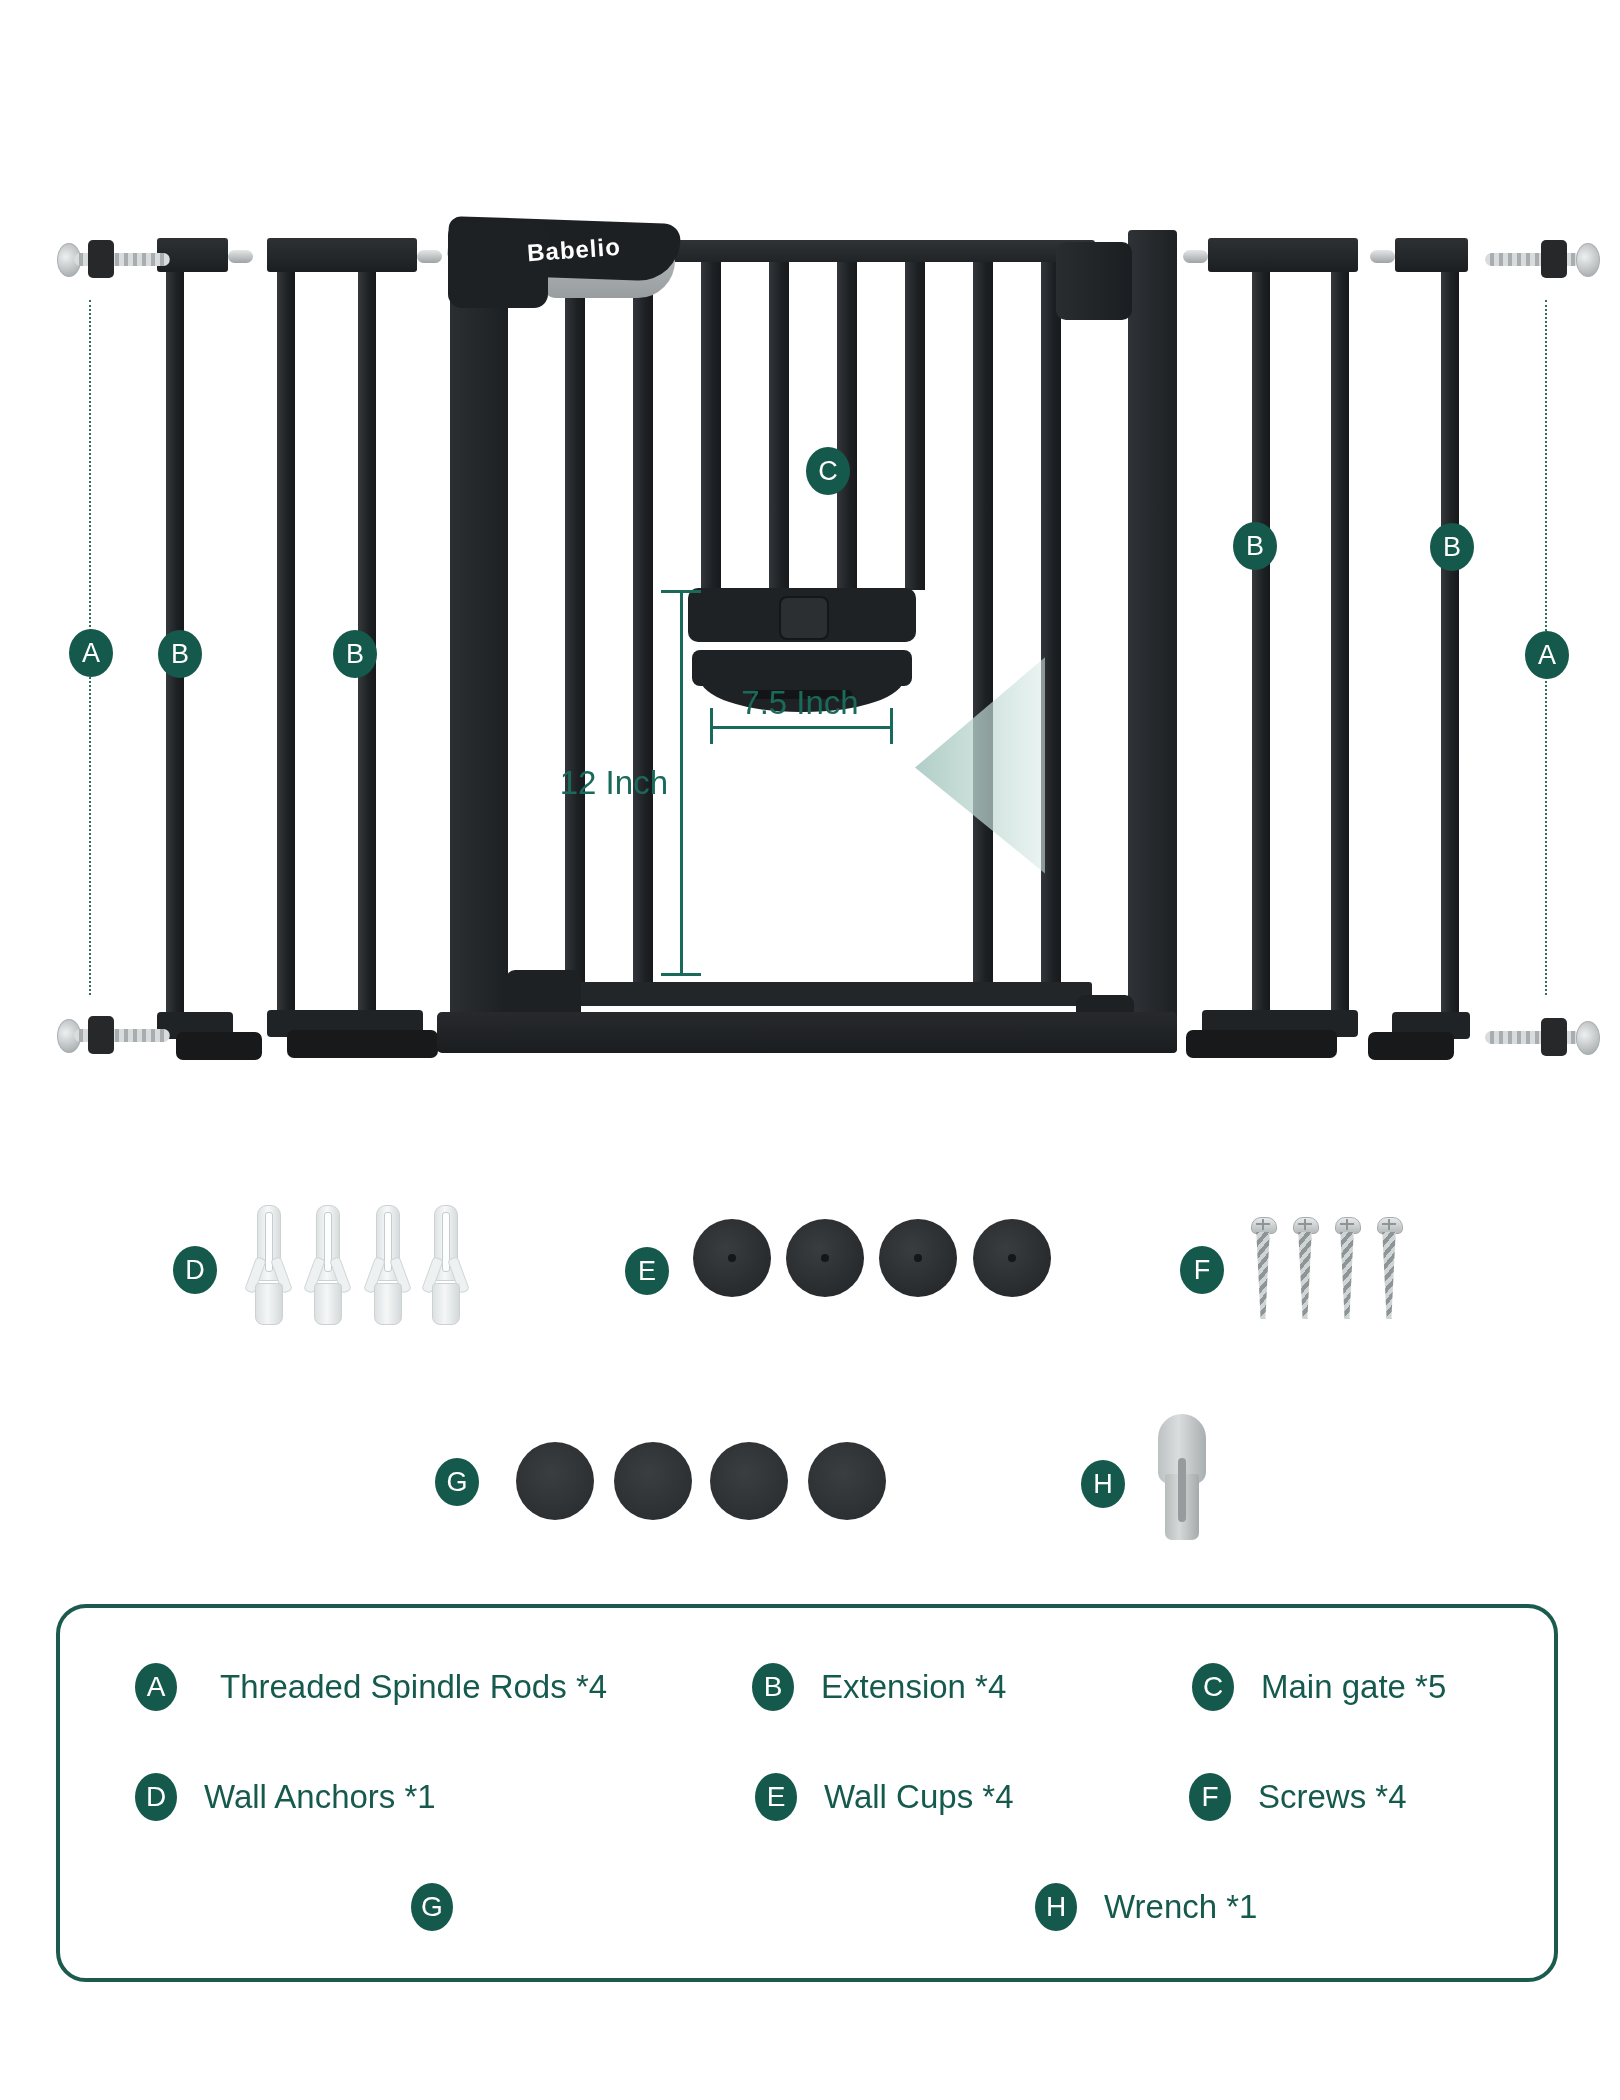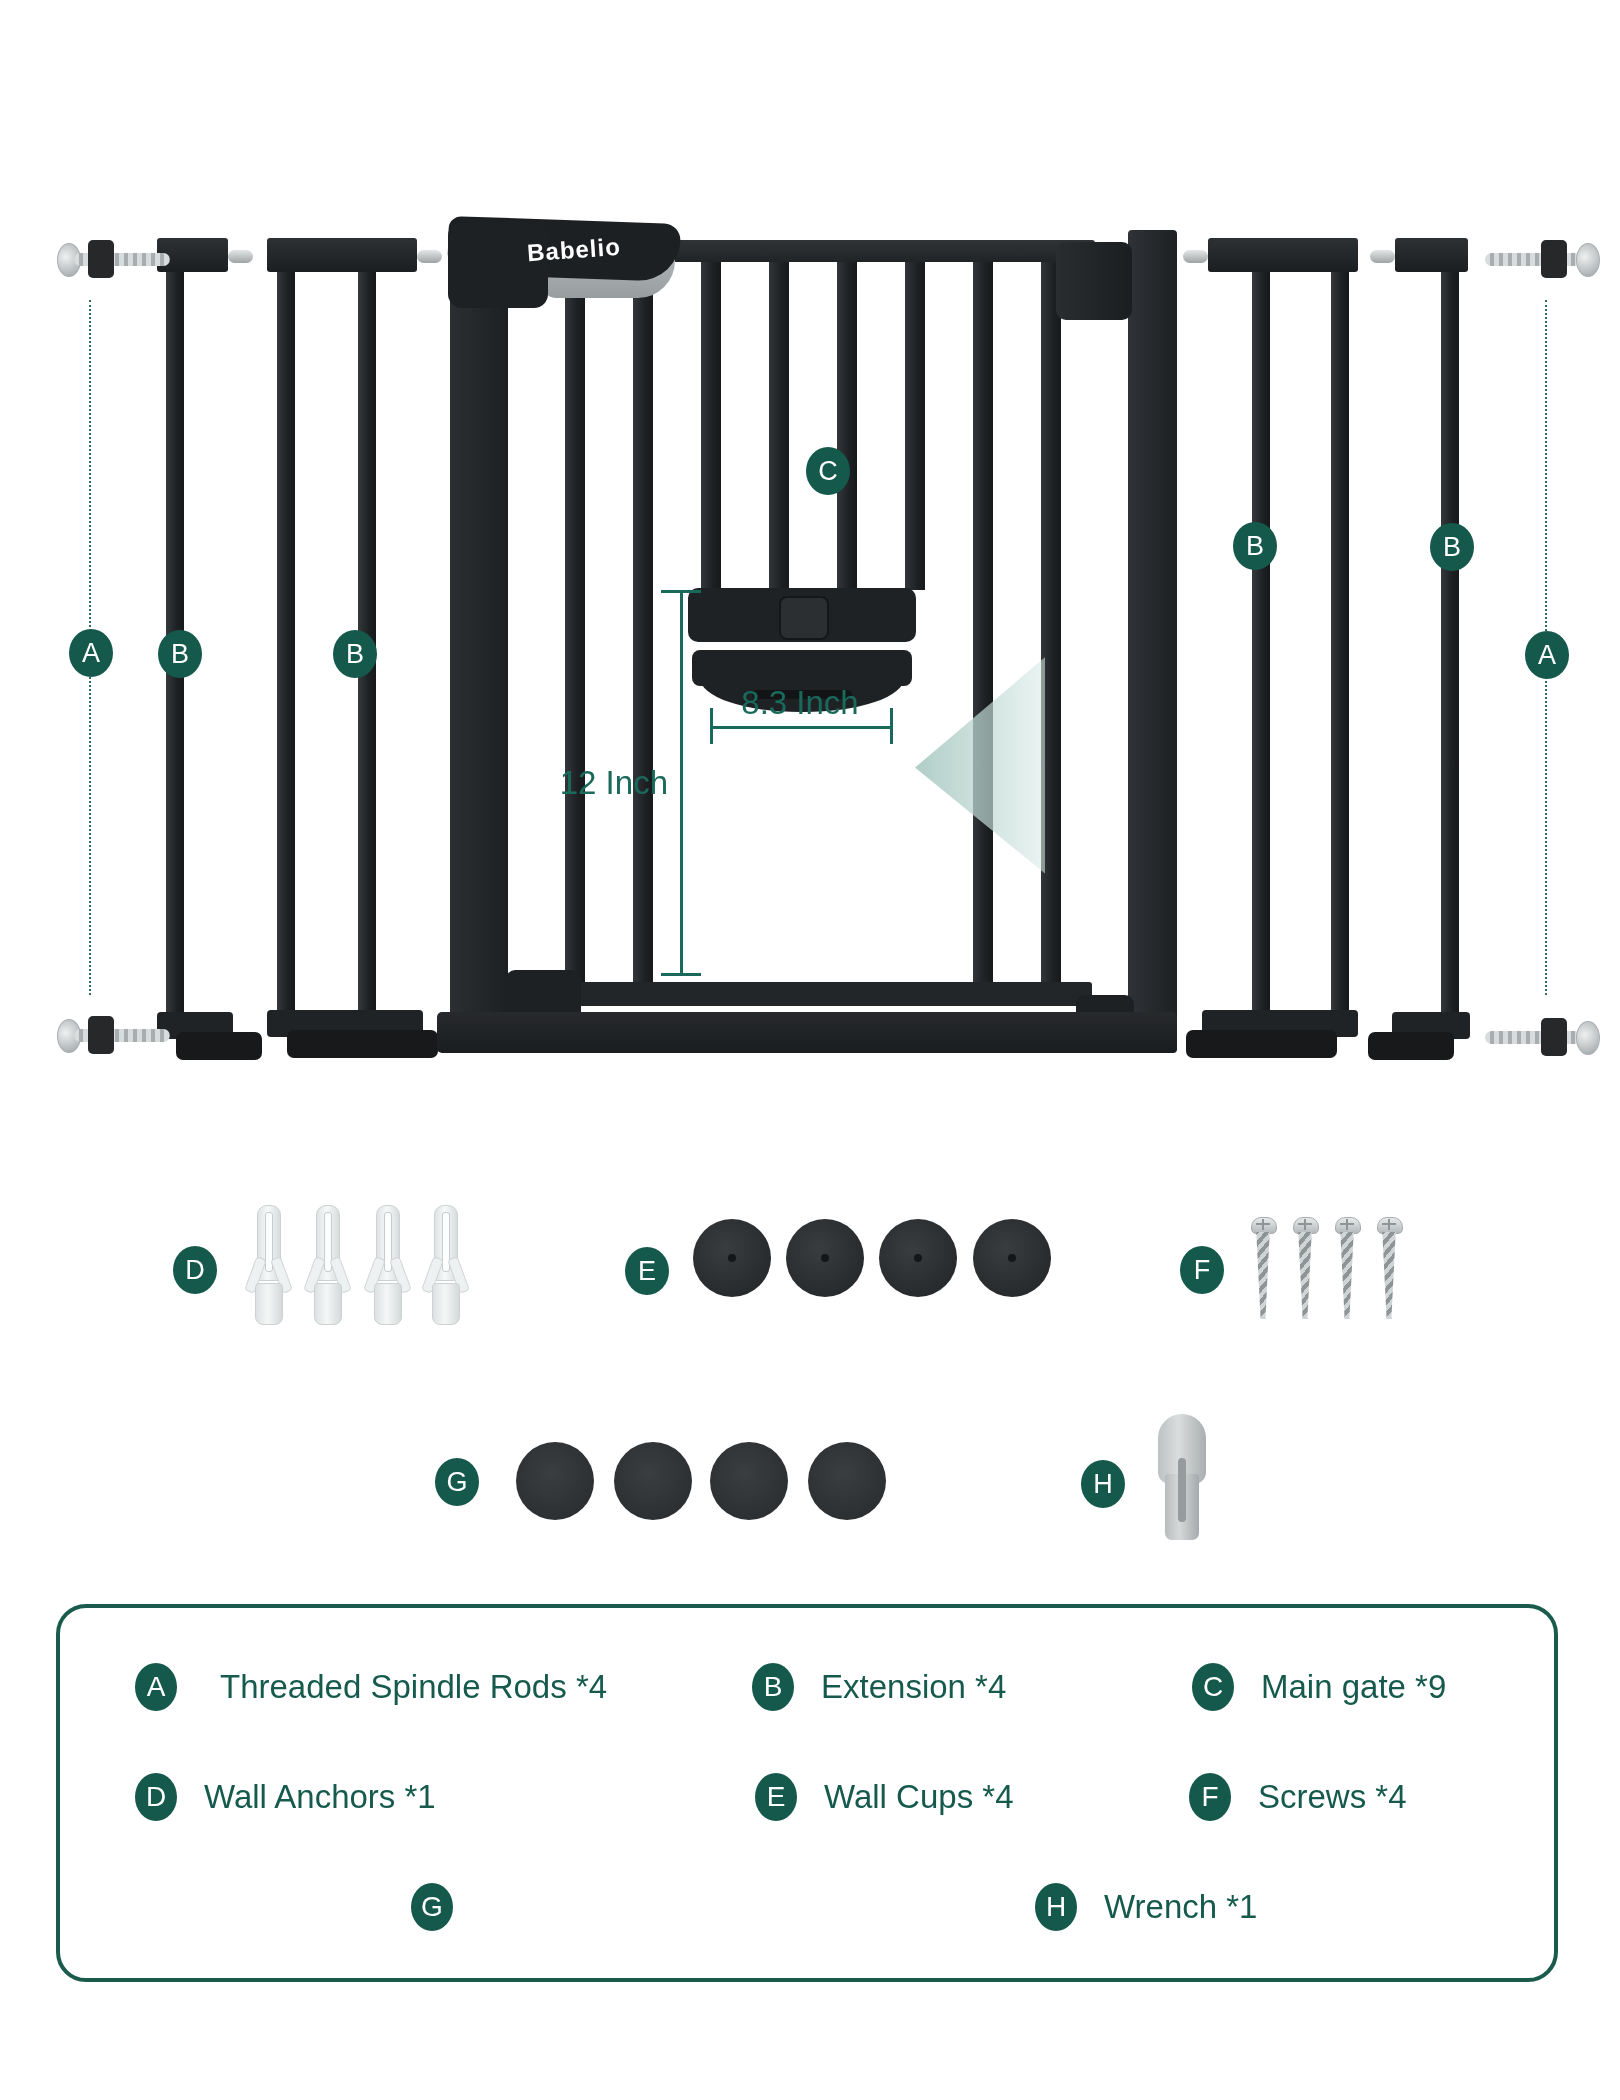--- a/index.html
+++ b/index.html
@@ -139,21 +139,21 @@
        background:linear-gradient(180deg,#27292c,#1a1d1f);"></div>
 
   <div class="mline" style="left:680px;top:592px;width:3px;height:383px;"></div>
   <div class="mline" style="left:661px;top:590px;width:40px;height:3px;"></div>
   <div class="mline" style="left:661px;top:973px;width:40px;height:3px;"></div>
   <div class="meas" style="left:538px;top:764px;width:130px;text-align:right;">12 Inch</div>
 
   <div class="mline" style="left:712px;top:726px;width:180px;height:3px;"></div>
   <div class="mline" style="left:710px;top:708px;width:3px;height:36px;"></div>
   <div class="mline" style="left:890px;top:708px;width:3px;height:36px;"></div>
-  <div class="meas" style="left:700px;top:684px;width:200px;text-align:center;">8.3 Inch</div>
+  <div class="meas" style="left:700px;top:684px;width:200px;text-align:center;">7.5 Inch</div>
 
   <div class="badge" style="left:806px;top:447px;">C</div>
 
   <div class="xrail" style="left:1208px;width:150px;"></div>
   <div class="pin" style="left:1183px;"></div>
   <div class="xbar" style="left:1252px;"></div>
   <div class="xbar" style="left:1331px;"></div>
   <div class="fbrk" style="left:1202px;top:1010px;width:156px;"></div>
   <div class="fpad" style="left:1186px;top:1030px;width:151px;"></div>
   <div class="badge" style="left:1233px;top:522px;">B</div>
@@ -273,21 +273,21 @@
   </div>
 
   <div class="abs" style="left:56px;top:1604px;width:1502px;height:378px;border:4px solid #1b5b4e;border-radius:30px;
        box-sizing:border-box;z-index:4;">
 
     <div class="lgbadge" style="left:75px;top:55px;">A</div>
     <div class="lgtext" style="left:160px;top:57px;">Threaded Spindle Rods *4</div>
     <div class="lgbadge" style="left:692px;top:55px;">B</div>
     <div class="lgtext" style="left:761px;top:57px;">Extension *4</div>
     <div class="lgbadge" style="left:1132px;top:55px;">C</div>
-    <div class="lgtext" style="left:1201px;top:57px;">Main gate *9</div>
+    <div class="lgtext" style="left:1201px;top:57px;">Main gate *5</div>
 
     <div class="lgbadge" style="left:75px;top:165px;">D</div>
     <div class="lgtext" style="left:144px;top:167px;">Wall Anchors *1</div>
     <div class="lgbadge" style="left:695px;top:165px;">E</div>
     <div class="lgtext" style="left:764px;top:167px;">Wall Cups *4</div>
     <div class="lgbadge" style="left:1129px;top:165px;">F</div>
     <div class="lgtext" style="left:1198px;top:167px;text-align:right;">Screws *4</div>
 
     <div class="lgbadge" style="left:351px;top:275px;">G</div>
     <div class="lgbadge" style="left:975px;top:275px;">H</div>

